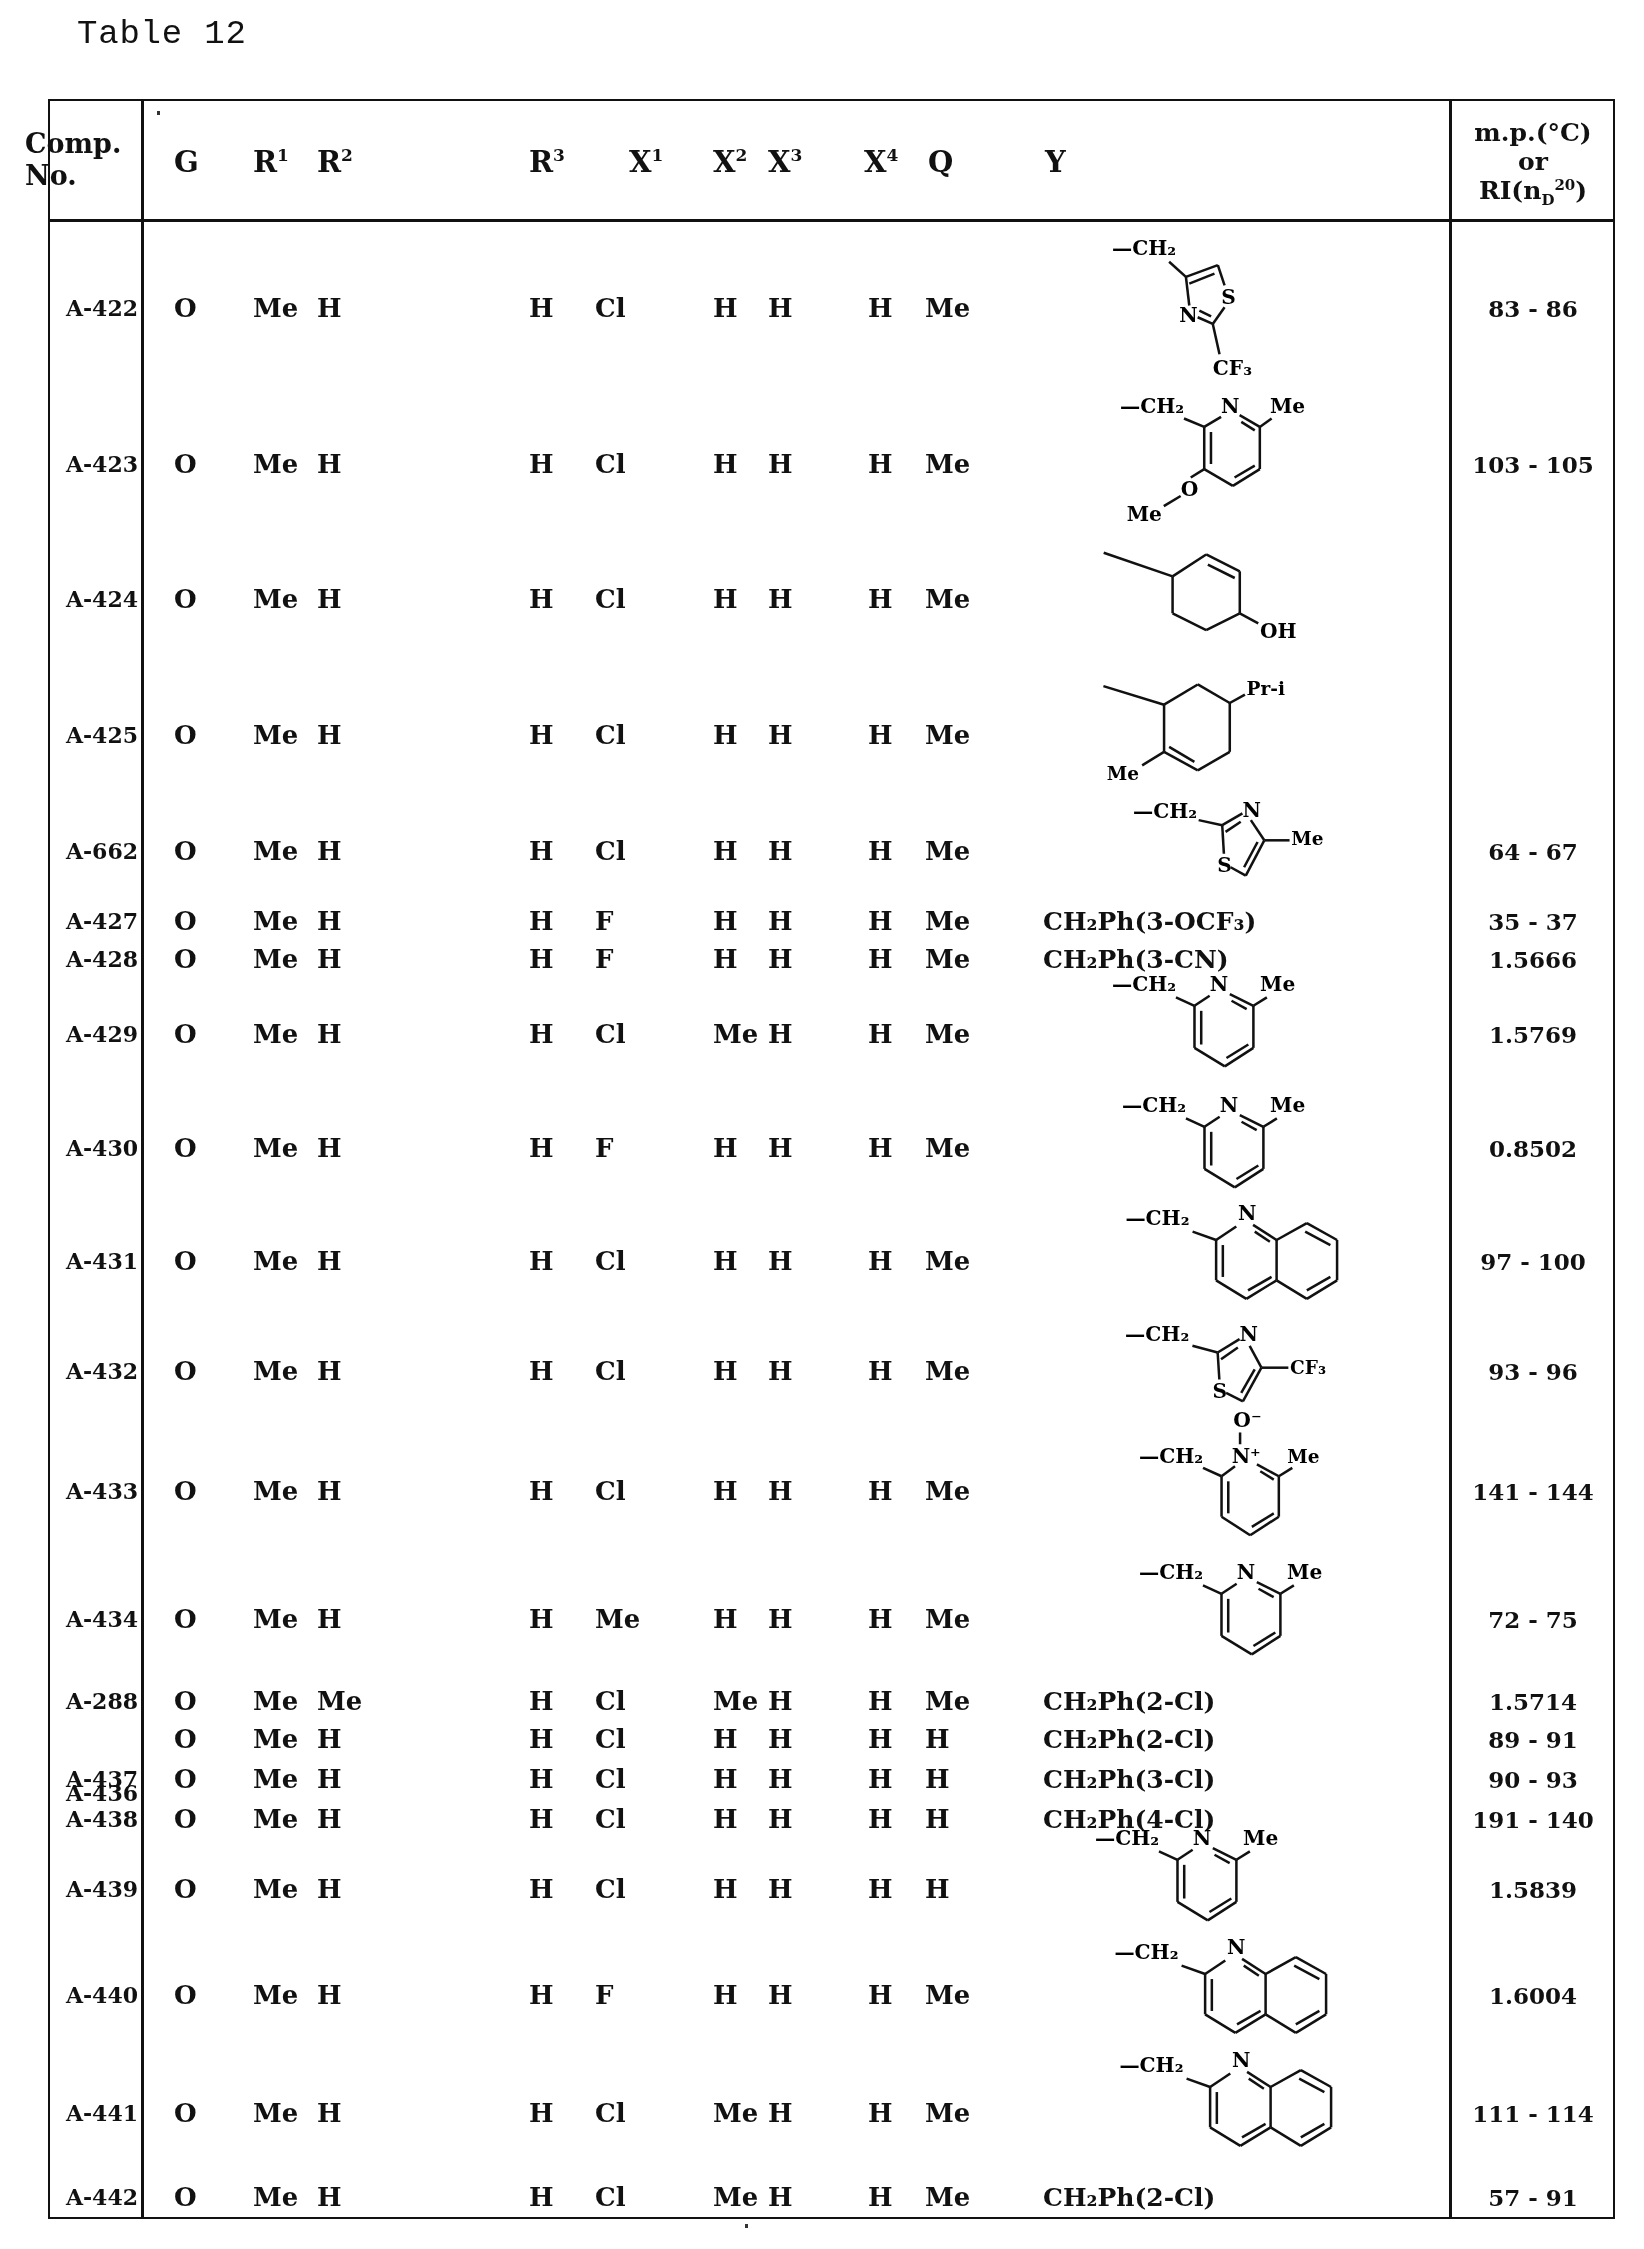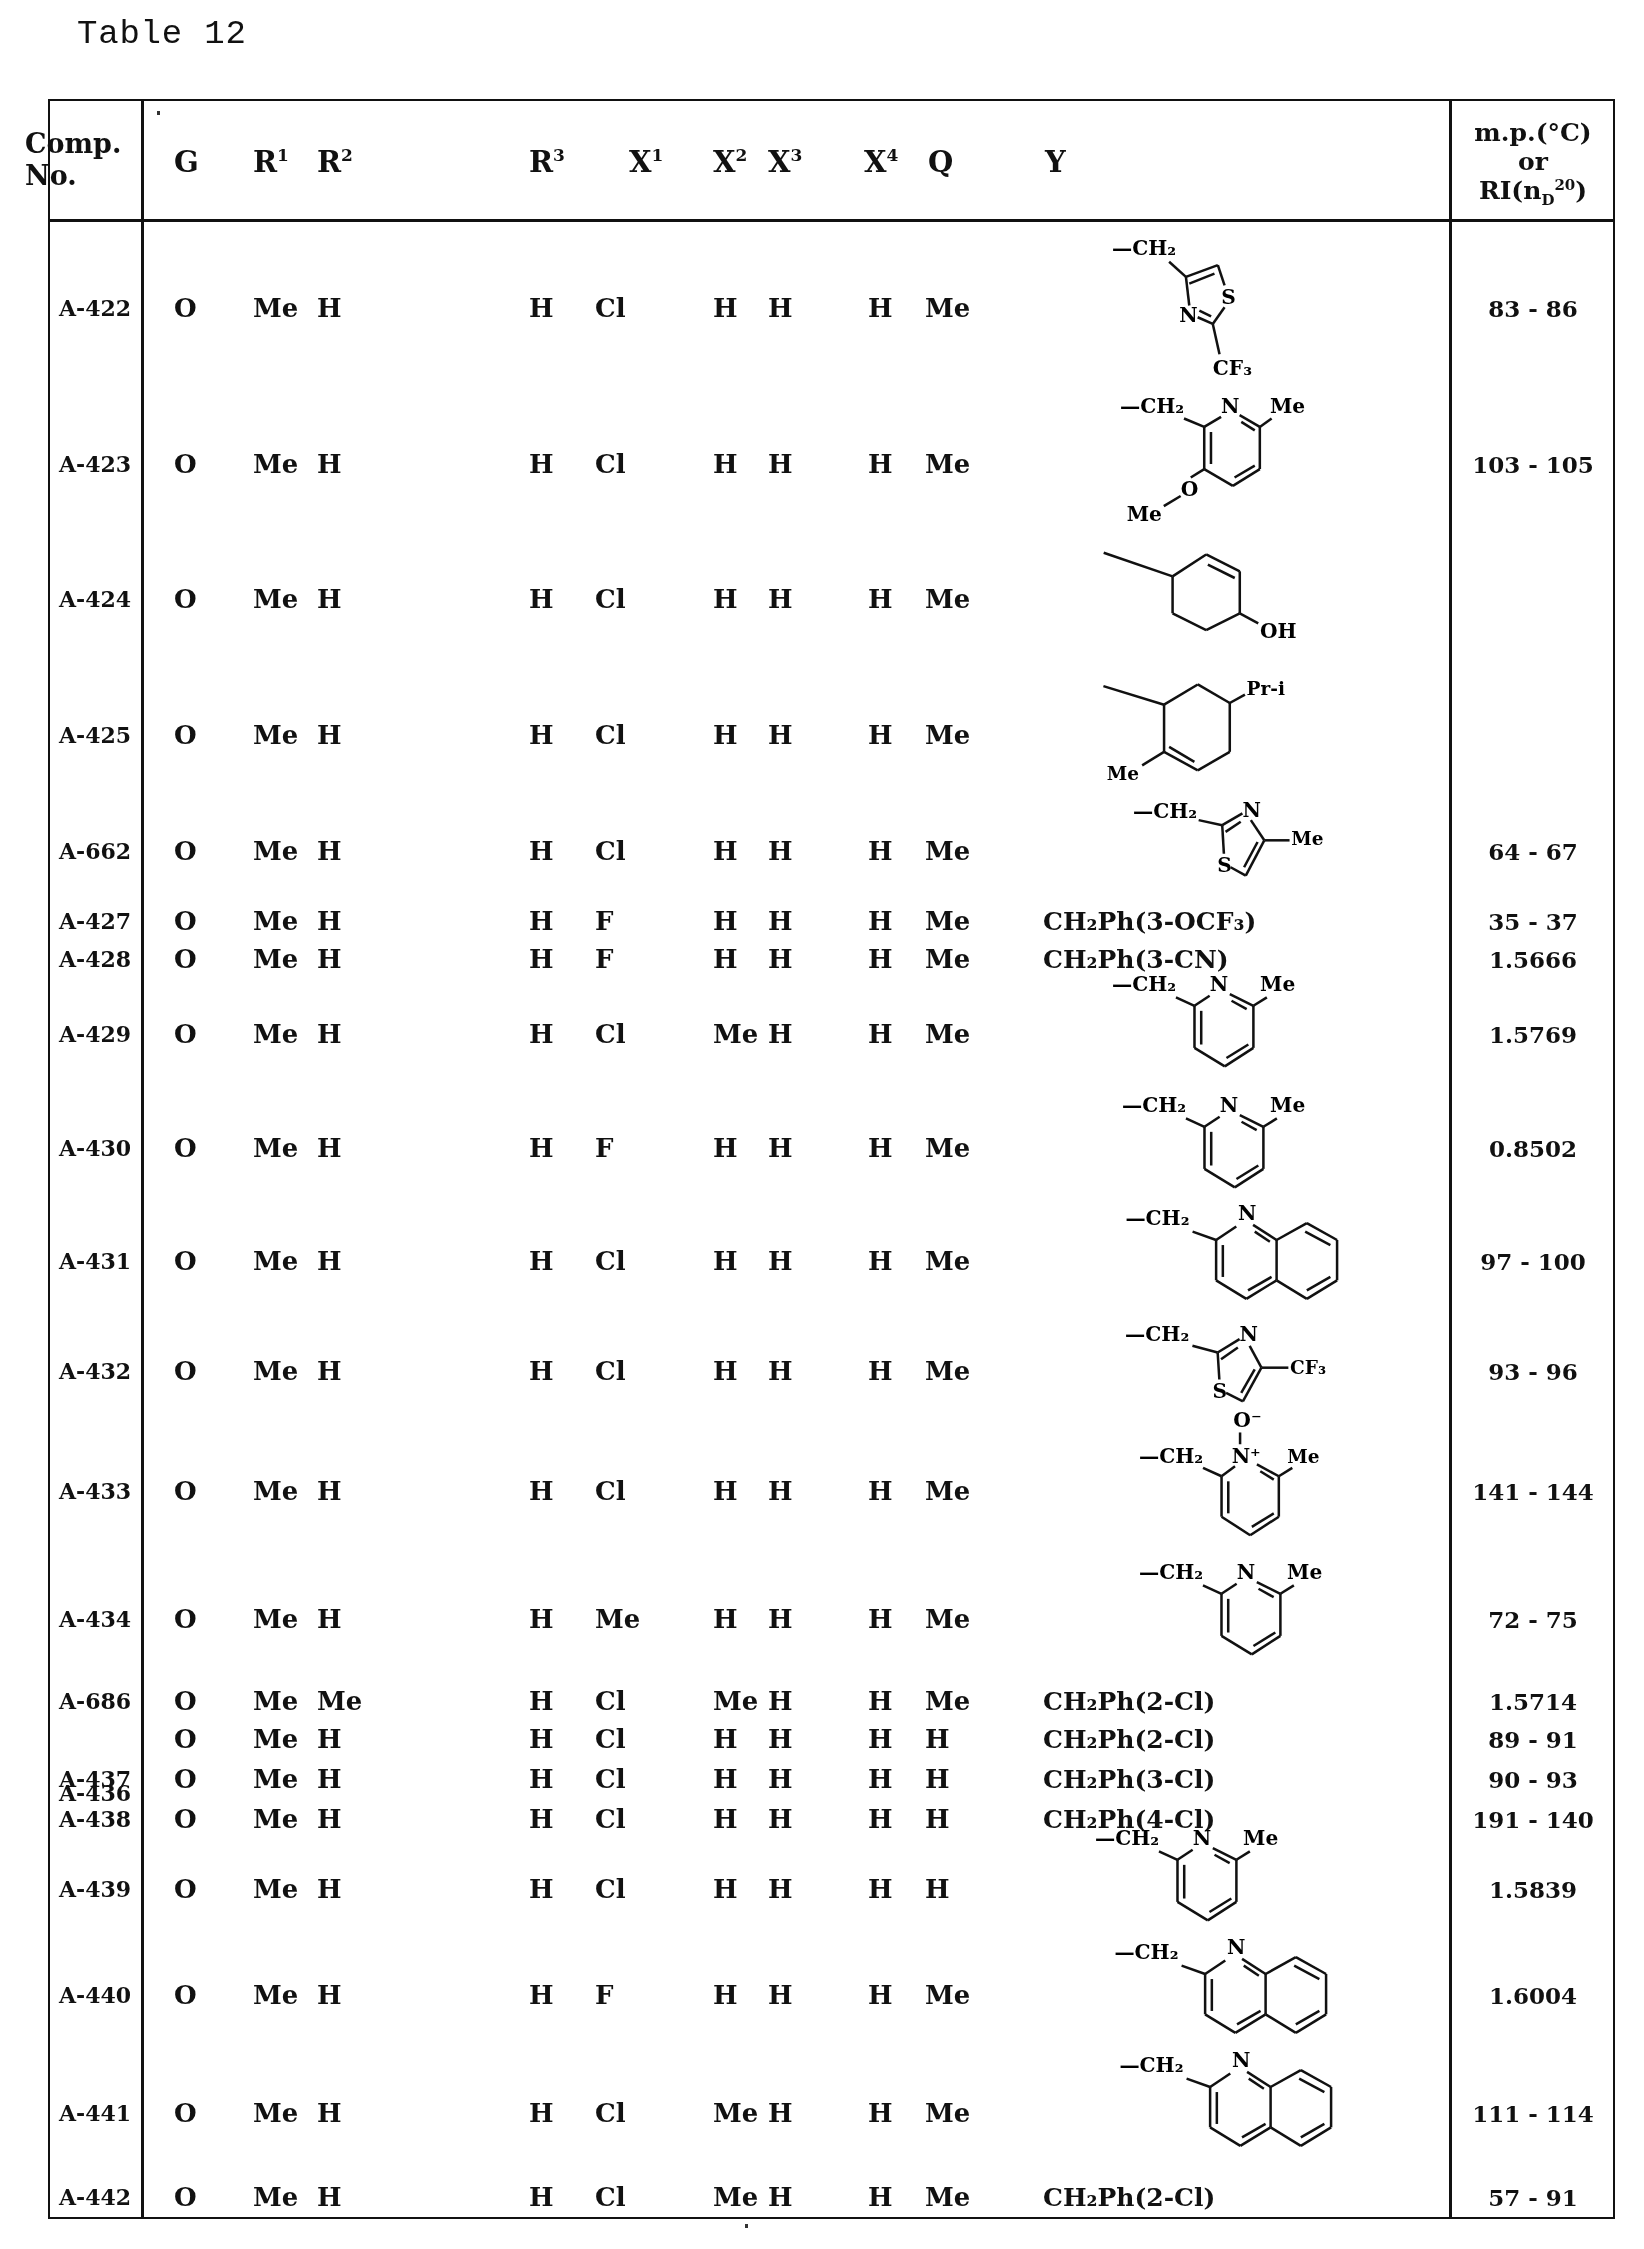--- a/index.html
+++ b/index.html
@@ -11,21 +11,21 @@
            border:2.5px solid #111; box-sizing:border-box; }
   .vline { position:absolute; top:99px; height:2120px; width:2.5px; background:#111; }
   .hline { position:absolute; left:48px; width:1567px; height:2.5px; background:#111; }
   .hdr { position:absolute; font-size:29px; font-weight:bold; line-height:1; }
   .hdr sup { font-size:17px; vertical-align:super; line-height:0; }
   .hdr-comp { position:absolute; left:25px; top:128px; font-size:27px; line-height:32px; font-weight:bold;}
   .hdr-mp { position:absolute; left:1451px; width:164px; top:118px; text-align:center; font-size:25px; line-height:29px; font-weight:bold;}
   .hdr-mp sup { font-size:15px; vertical-align:super; line-height:0; }
   .hdr-mp sub { font-size:15px; vertical-align:sub; line-height:0; }
   .cell { position:absolute; font-size:26px; font-weight:bold; line-height:1; white-space:nowrap; transform:translateY(-50%); }
-  .comp { font-size:22px; left:59px; width:79px; }
+  .comp { font-size:22px; left:59px; width:79px; text-align:right; }
   .mp { left:1451px; width:164px; text-align:center; font-size:23px; }
   .ytext { font-size:25px; }
   .struct { position:absolute; transform:translateY(-50%); }
   .struct svg { display:block; overflow:visible; }
   .struct text { font-family:"DejaVu Serif","Liberation Serif",serif; font-weight:bold; }
   .dot { position:absolute; width:2.5px; height:4.2px; background:#333; }
 </style>
 </head>
 <body>
 
@@ -222,21 +222,21 @@
       <div class="cell " style="left:317px;top:1619px">H</div>
       <div class="cell " style="left:529px;top:1619px">H</div>
       <div class="cell " style="left:595px;top:1619px">Me</div>
       <div class="cell " style="left:713px;top:1619px">H</div>
       <div class="cell " style="left:768px;top:1619px">H</div>
       <div class="cell " style="left:868px;top:1619px">H</div>
       <div class="cell " style="left:925px;top:1619px">Me</div>
       <div class="cell mp" style="top:1619px">72 - 75</div>
     </div>
     <div>
-      <div class="cell comp" style="top:1701px">A-686</div>
+      <div class="cell comp" style="top:1701px">A-288</div>
       <div class="cell " style="left:174px;top:1701px">O</div>
       <div class="cell " style="left:253px;top:1701px">Me</div>
       <div class="cell " style="left:317px;top:1701px">Me</div>
       <div class="cell " style="left:529px;top:1701px">H</div>
       <div class="cell " style="left:595px;top:1701px">Cl</div>
       <div class="cell " style="left:713px;top:1701px">Me</div>
       <div class="cell " style="left:768px;top:1701px">H</div>
       <div class="cell " style="left:868px;top:1701px">H</div>
       <div class="cell " style="left:925px;top:1701px">Me</div>
       <div class="cell ytext" style="left:1043px;top:1701px">CH₂Ph(2-Cl)</div>

